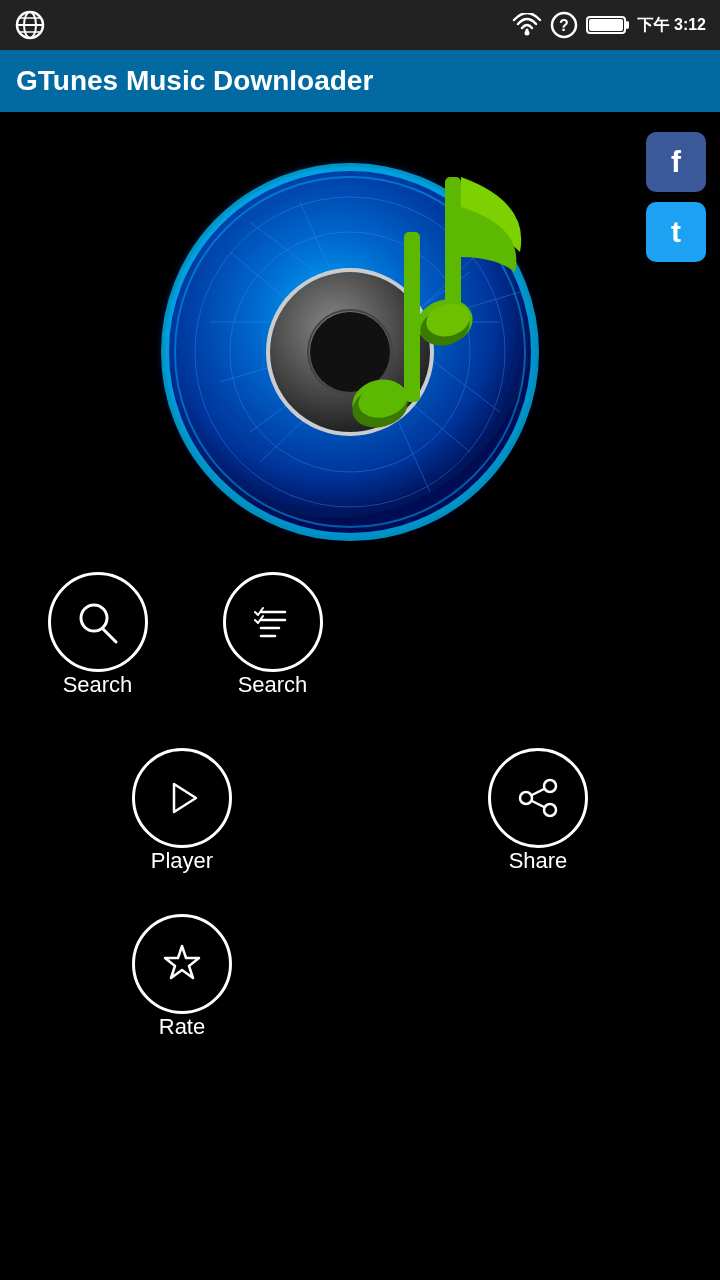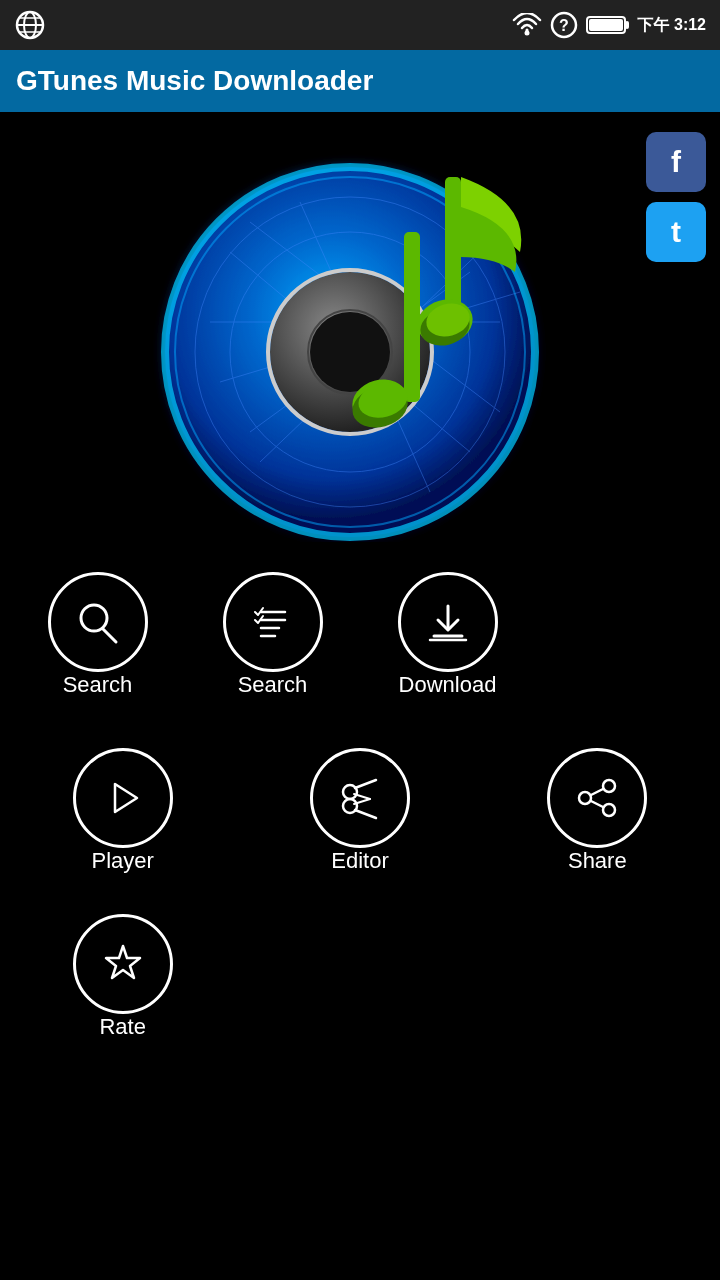--- a/index.html
+++ b/index.html
@@ -304,59 +304,34 @@
           <line x1="14" y1="32" x2="32" y2="32" stroke="white" stroke-width="2.5" stroke-linecap="round"></line>
           <line x1="14" y1="40" x2="28" y2="40" stroke="white" stroke-width="2.5" stroke-linecap="round"></line>
 
           <polyline points="8,16 11,19 16,12" stroke="white" stroke-width="2" fill="none" stroke-linecap="round" stroke-linejoin="round"></polyline>
           <polyline points="8,24 11,27 16,20" stroke="white" stroke-width="2" fill="none" stroke-linecap="round" stroke-linejoin="round"></polyline>
         </svg>
       </div>
       <span class="menu-label">Search</span>
     </div>
 
-    <div class="menu-item">
-      <div class="menu-icon-circle">
-        <svg width="52" height="52" viewBox="0 0 52 52">
-          <line x1="26" y1="10" x2="26" y2="32" stroke="white" stroke-width="3" stroke-linecap="round"></line>
-          <polyline points="16,24 26,34 36,24" stroke="white" stroke-width="3" fill="none" stroke-linecap="round" stroke-linejoin="round"></polyline>
-          <line x1="12" y1="40" x2="40" y2="40" stroke="white" stroke-width="3" stroke-linecap="round"></line>
-          <line x1="8" y1="44" x2="44" y2="44" stroke="white" stroke-width="2.5" stroke-linecap="round"></line>
-        </svg>
-      </div>
-      <span class="menu-label">Download</span>
-    </div>
-
-  </div>
-
-  <div id="menu-row-2" style="display:grid; grid-template-columns: repeat(3, 1fr); padding: 0 4px; margin-top: 10px;">
+
+  </div>
+
+  <div id="menu-row-2" style="display:grid; grid-template-columns: repeat(2, 1fr); padding: 0 4px; margin-top: 10px;">
 
     <div class="menu-item">
       <div class="menu-icon-circle">
         <svg width="52" height="52" viewBox="0 0 52 52">
           <polygon points="18,12 18,40 40,26" stroke="white" stroke-width="2.5" fill="none" stroke-linejoin="round"></polygon>
         </svg>
       </div>
       <span class="menu-label">Player</span>
     </div>
 
-    <div class="menu-item">
-      <div class="menu-icon-circle">
-        <svg width="52" height="52" viewBox="0 0 52 52">
-
-          <circle cx="16" cy="20" r="7" stroke="white" stroke-width="2.5" fill="none"></circle>
-          <circle cx="16" cy="34" r="7" stroke="white" stroke-width="2.5" fill="none"></circle>
-          <line x1="21" y1="16" x2="42" y2="8" stroke="white" stroke-width="2.5" stroke-linecap="round"></line>
-          <line x1="21" y1="38" x2="42" y2="46" stroke="white" stroke-width="2.5" stroke-linecap="round"></line>
-          <line x1="20" y1="22" x2="36" y2="27" stroke="white" stroke-width="2" stroke-linecap="round"></line>
-          <line x1="20" y1="32" x2="36" y2="27" stroke="white" stroke-width="2" stroke-linecap="round"></line>
-        </svg>
-      </div>
-      <span class="menu-label">Editor</span>
-    </div>
 
     <div class="menu-item">
       <div class="menu-icon-circle">
         <svg width="52" height="52" viewBox="0 0 52 52">
 
           <circle cx="38" cy="14" r="6" stroke="white" stroke-width="2.5" fill="none"></circle>
           <circle cx="38" cy="38" r="6" stroke="white" stroke-width="2.5" fill="none"></circle>
           <circle cx="14" cy="26" r="6" stroke="white" stroke-width="2.5" fill="none"></circle>
           <line x1="20" y1="23" x2="32" y2="17" stroke="white" stroke-width="2.5" stroke-linecap="round"></line>
           <line x1="20" y1="29" x2="32" y2="35" stroke="white" stroke-width="2.5" stroke-linecap="round"></line>

